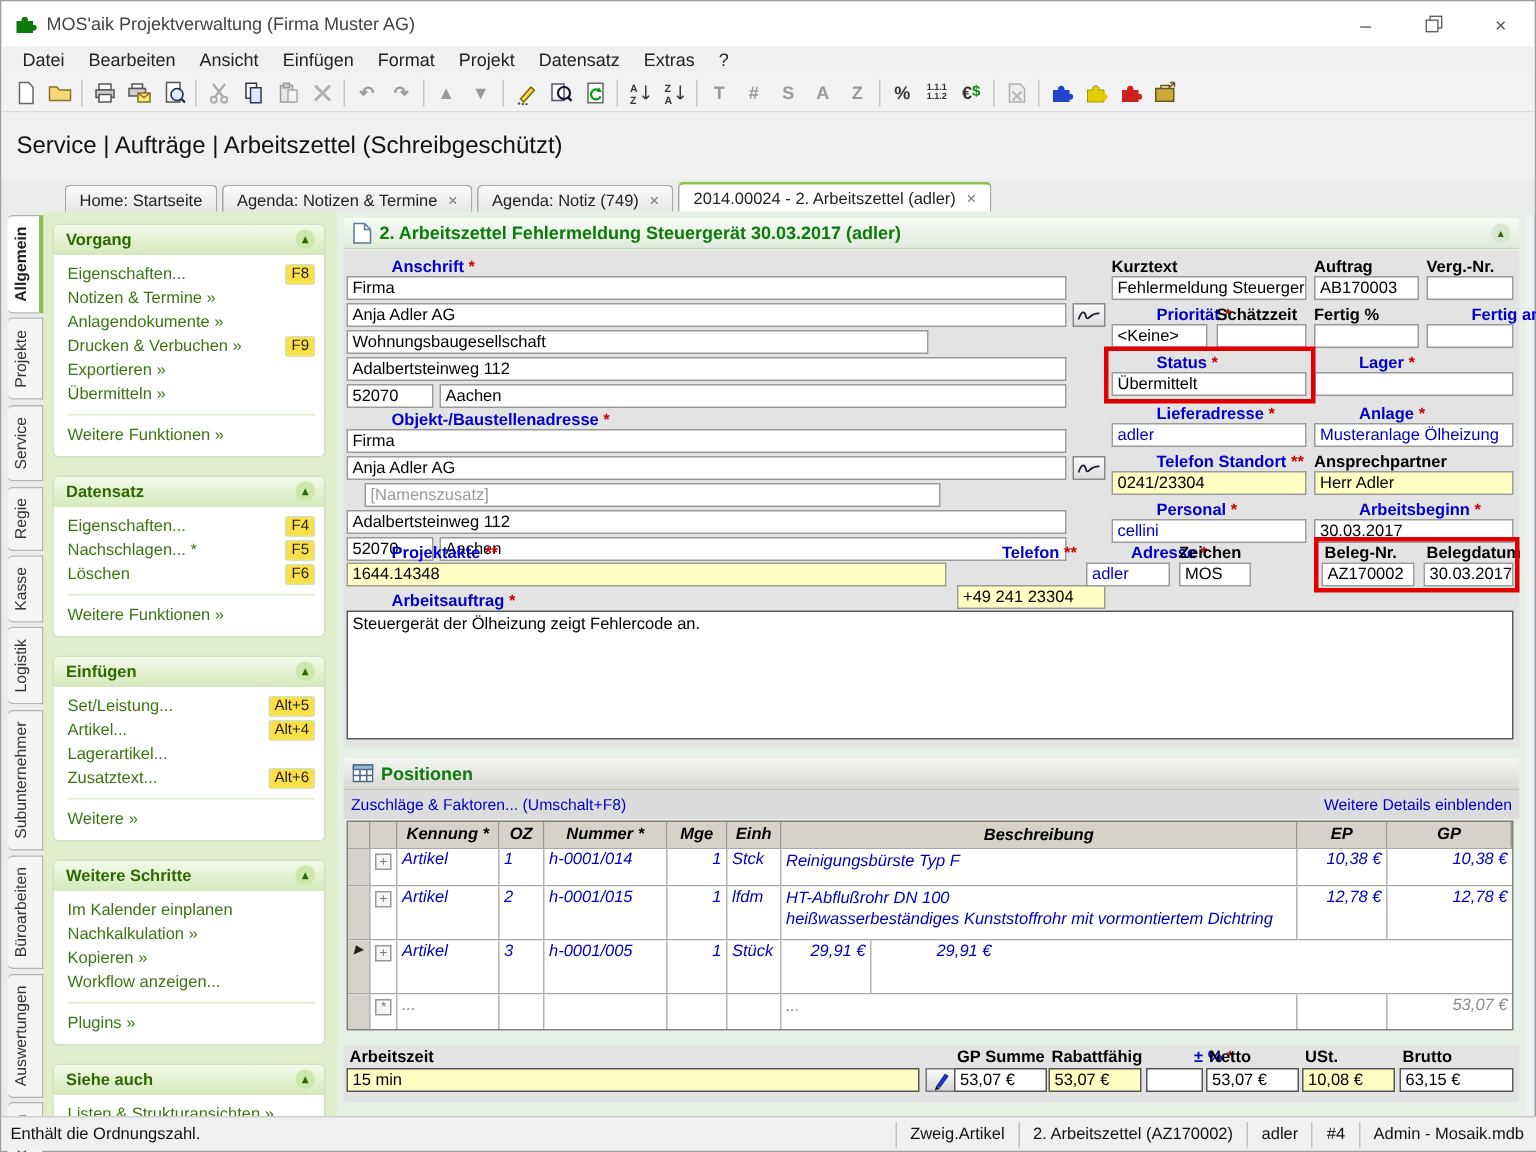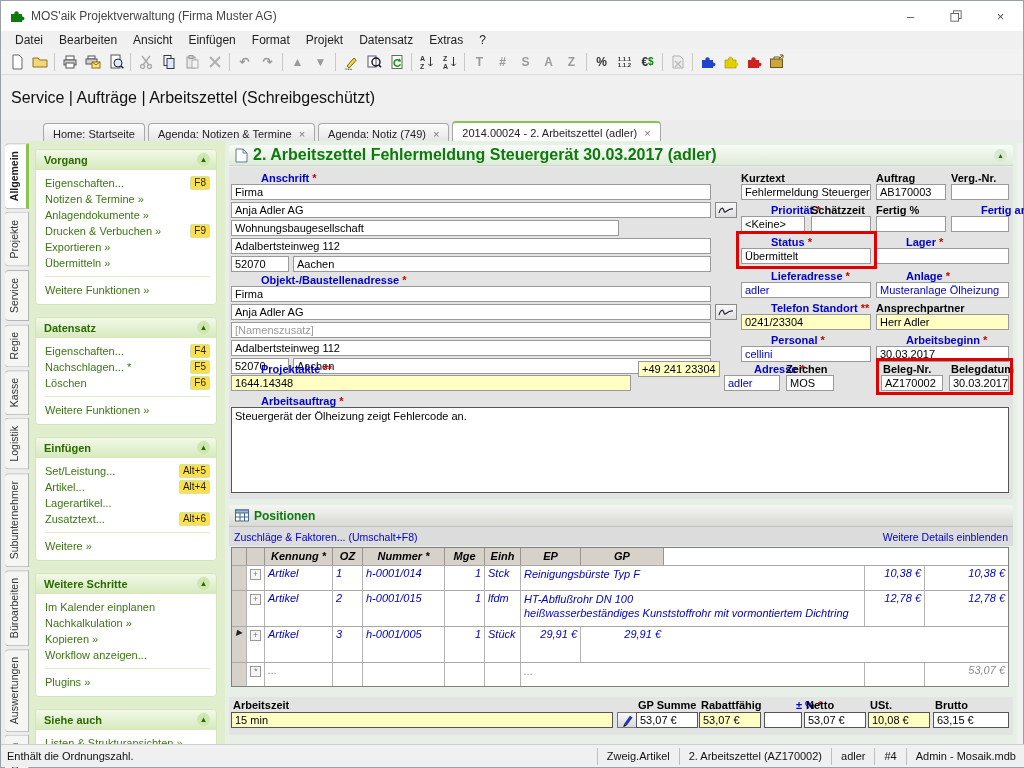--- a/index.html
+++ b/index.html
@@ -53,21 +53,21 @@
   .panel-s .bdy { padding:5px 6px 6px 9px; }
   .sitem { display:flex; align-items:center; color:#3c7614; line-height:16px; cursor:default; }
   .sitem .slbl { flex:1; }
   .chip { background:#fde047; border:1px solid #cfe3b4; border-radius:2px; font-size:10px; color:#222; padding:0 3px; line-height:12px; }
   .ssep { border-top:1px solid #dcedc8; margin:5px 0; }
 
   
   .formarea { position:relative; width:792px; height:605px; background:#e6f0e7; }
   .ftitle { position:absolute; left:4px; top:4px; width:784px; height:21px; display:flex; align-items:center;
             background:linear-gradient(#f8fcf6,#dfeadb); border-bottom:1px solid #c8d8c4; border-radius:3px 3px 0 0; }
-  .ftitle .ttxt { color:#0c7a0c; font-weight:bold; font-size:16px; margin-left:5px; flex:1; }
+  .ftitle .ttxt { color:#0c7a0c; font-weight:bold; font-size:12px; margin-left:5px; flex:1; }
   .panel-g { position:absolute; background:#e3e3e3; border-radius:0 0 2px 2px; }
   .lbl { position:absolute; font-weight:bold; font-size:11px; white-space:nowrap; }
   .lbl.blue { color:#0000cc;margin-left:30px; }
   .req { color:#cc0000; }
   .fld { position:absolute; height:16px; background:#fff; border:1px solid #9a9a9a; font-size:11px; padding:1px 3px;
          white-space:nowrap; overflow:hidden; }
   .fld.yellow { background:#ffffc4; }
   .fld.bluev { color:#0000bb; }
   .fld.ghost { color:#9a9a9a; }
   .lookupbtn { position:absolute; width:22px; height:16px; background:linear-gradient(#fafafa,#dedede);
@@ -528,39 +528,39 @@
       <span class="lbl" style="left:651px;top:161px">Ansprechpartner</span>
       <div class="fld" style="left:6px;top:163px;width:480px">Anja Adler AG</div>
       <div class="lookupbtn" style="left:490px;top:163px">
           <svg width="16" height="10" viewBox="0 0 16 10">
             <path d="M1 8 C3 2 5 2 6 6 C7 10 9 3 15 4" stroke="#223" fill="none" stroke-width="1.2"></path>
           </svg>
         </div>
 
       <div class="fld yellow" style="left:516px;top:173px;width:130px">0241/23304</div>
       <div class="fld yellow" style="left:651px;top:173px;width:133px">Herr Adler</div>
-      <div class="fld ghost" style="left:6px;top:181px;width:480px">[Namenszusatz]</div>
+      <div class="fld ghost" style="left:18px;top:181px;width:384px">[Namenszusatz]</div>
 
       <span class="lbl blue" style="left:516px;top:193px"><span>Personal</span> <span class="req">*</span></span>
       <span class="lbl blue" style="left:651px;top:193px"><span>Arbeitsbeginn</span> <span class="req">*</span></span>
       <div class="fld" style="left:6px;top:199px;width:480px">Adalbertsteinweg 112</div>
       <div class="fld bluev" style="left:516px;top:205px;width:130px">cellini</div>
       <div class="fld" style="left:651px;top:205px;width:133px">30.03.2017</div>
       <div class="fld" style="left:6px;top:217px;width:58px">52070</div>
       <div class="fld" style="left:68px;top:217px;width:418px">Aachen</div>
 
       <span class="lbl blue" style="left:6px;top:222px"><span>Projektakte</span> <span class="req">**</span></span>
       <span class="lbl blue" style="left:413px;top:222px"><span>Telefon</span> <span class="req">**</span></span>
       <span class="lbl blue" style="left:499px;top:222px"><span>Adresse</span> <span class="req">*</span></span>
       <span class="lbl" style="left:561px;top:222px">Zeichen</span>
       <span class="lbl" style="left:658px;top:222px">Beleg-Nr.</span>
       <span class="lbl" style="left:726px;top:222px">Belegdatum</span>
 
       <div class="fld yellow" style="left:6px;top:234px;width:400px">1644.14348</div>
-      <div class="fld yellow" style="left:413px;top:220px;width:82px">+49 241 23304</div>
+      <div class="fld yellow" style="left:413px;top:249px;width:99px">+49 241 23304</div>
       <div class="fld bluev" style="left:499px;top:234px;width:56px">adler</div>
       <div class="fld" style="left:561px;top:234px;width:48px">MOS</div>
       <div class="fld" style="left:656px;top:234px;width:62px">AZ170002</div>
       <div class="fld" style="left:724px;top:234px;width:60px">30.03.2017</div>
       <div class="redbox" style="left:651px;top:217px;width:137px;height:37px"></div>
 
       <span class="lbl blue" style="left:6px;top:254px"><span>Arbeitsauftrag</span> <span class="req">*</span></span>
       <div class="bigtext" style="left:6px;top:266px;width:778px;height:86px">Steuergerät der Ölheizung zeigt Fehlercode an.</div>
 
       <div class="posband" style="top:364px">
@@ -581,20 +581,21 @@
 
       <div class="tbl" style="left:6px;top:406px;width:778px">
         <div class="tr th" style="height:18px">
           <div class="c csel"></div>
           <div class="c cexp" style="background:#d6d2c9"></div>
           <div class="c ck">Kennung *</div>
           <div class="c coz">OZ</div>
           <div class="c cnum">Nummer *</div>
           <div class="c cmge" style="text-align:center">Mge</div>
           <div class="c ceinh">Einh</div>
+          <div class="c cbes" style="text-align:center">Beschreibung</div>
           <div class="c cep" style="text-align:center">EP</div>
           <div class="c cgp" style="text-align:center">GP</div>
         </div>
         <div class="tr" style="height:25px">
           <div class="c csel"></div>
           <div class="c cexp"><span class="plusbox">+</span></div>
           <div class="c ck v">Artikel</div>
           <div class="c coz v">1</div>
           <div class="c cnum v">h-0001/014</div>
           <div class="c cmge v">1</div>

